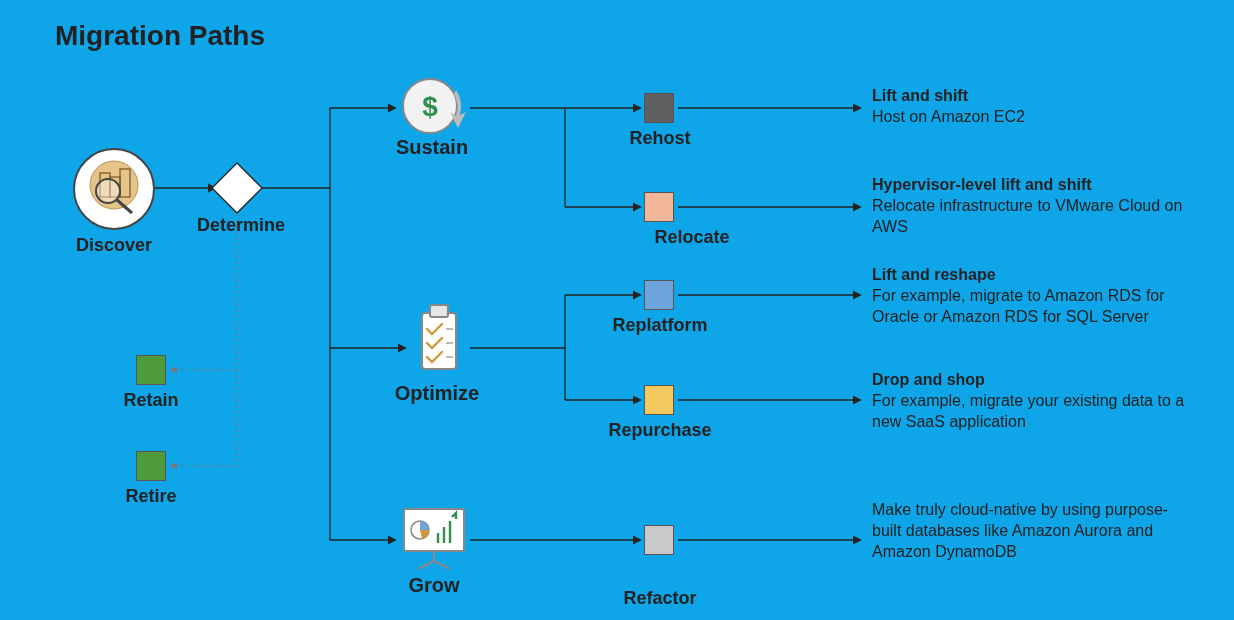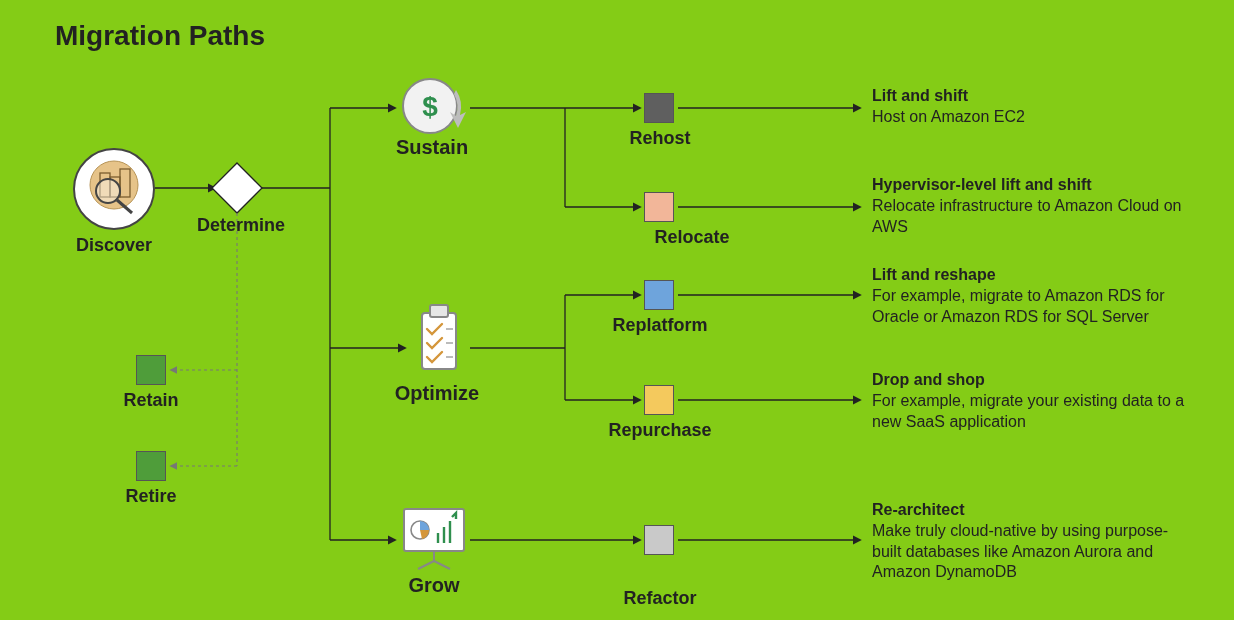--- a/index.html
+++ b/index.html
@@ -1,16 +1,16 @@
 <!DOCTYPE html>
 <html><head>
 <meta charset="utf-8">
 <style>
 html,body{margin:0;padding:0;font-family:Arial,Helvetica,sans-serif;color:#222;}
-.canvas{position:relative;width:1234px;height:620px;background:#84cc16;overflow:hidden;}
+.canvas{position:relative;width:1234px;height:620px;background:#0ea5e9;overflow:hidden;}
 svg.wires{position:absolute;top:0;left:0;pointer-events:none;}
 .title{position:absolute;font-weight:700;font-size:28px;}
 .label{position:absolute;font-size:15px;text-align:center;}
 .label.bold{font-weight:700;font-size:20px;}
 .box{position:absolute;width:30px;height:30px;border:1px solid #555;box-sizing:border-box;}
 .box-lbl{position:absolute;font-size:14px;font-weight:700;text-align:center;}
 .small{font-size:18px;}
 .desc{position:absolute;font-size:16px;line-height:1.3;max-width:320px;}
 .desc .h{font-weight:700;}
 .discover-ico{position:absolute;}
@@ -150,28 +150,27 @@
   <div class="box-lbl small" style="left:606px;top:420px;width:108px;">Repurchase</div>
   <div class="box" style="left: 644px; top: 525px; background: rgb(201, 201, 201);"></div>
   <div class="box-lbl small" style="left:616px;top:588px;width:88px;">Refactor</div>
 
   <div class="desc" style="left:872px;top:86px;">
     <div class="h">Lift and shift</div>
     <div>Host on Amazon EC2</div>
   </div>
   <div class="desc" style="left:872px;top:175px;">
     <div class="h">Hypervisor-level lift and shift</div>
-    <div>Relocate infrastructure to Amazon Cloud on AWS</div>
+    <div>Relocate infrastructure to VMware Cloud on AWS</div>
   </div>
   <div class="desc" style="left:872px;top:370px;">
     <div class="h">Drop and shop</div>
     <div>For example, migrate your existing data to a new SaaS application</div>
   </div>
   <div class="desc" style="left:872px;top:265px;">
     <div class="h">Lift and reshape</div>
     <div>For example, migrate to Amazon RDS for Oracle or Amazon RDS for SQL Server</div>
   </div>
   <div class="desc" style="left:872px;top:500px;">
-    <div class="h">Re-architect</div>
     <div>Make truly cloud-native by using purpose-built databases like Amazon Aurora and Amazon DynamoDB</div>
   </div>
 
 </div>
 
 </body></html>

